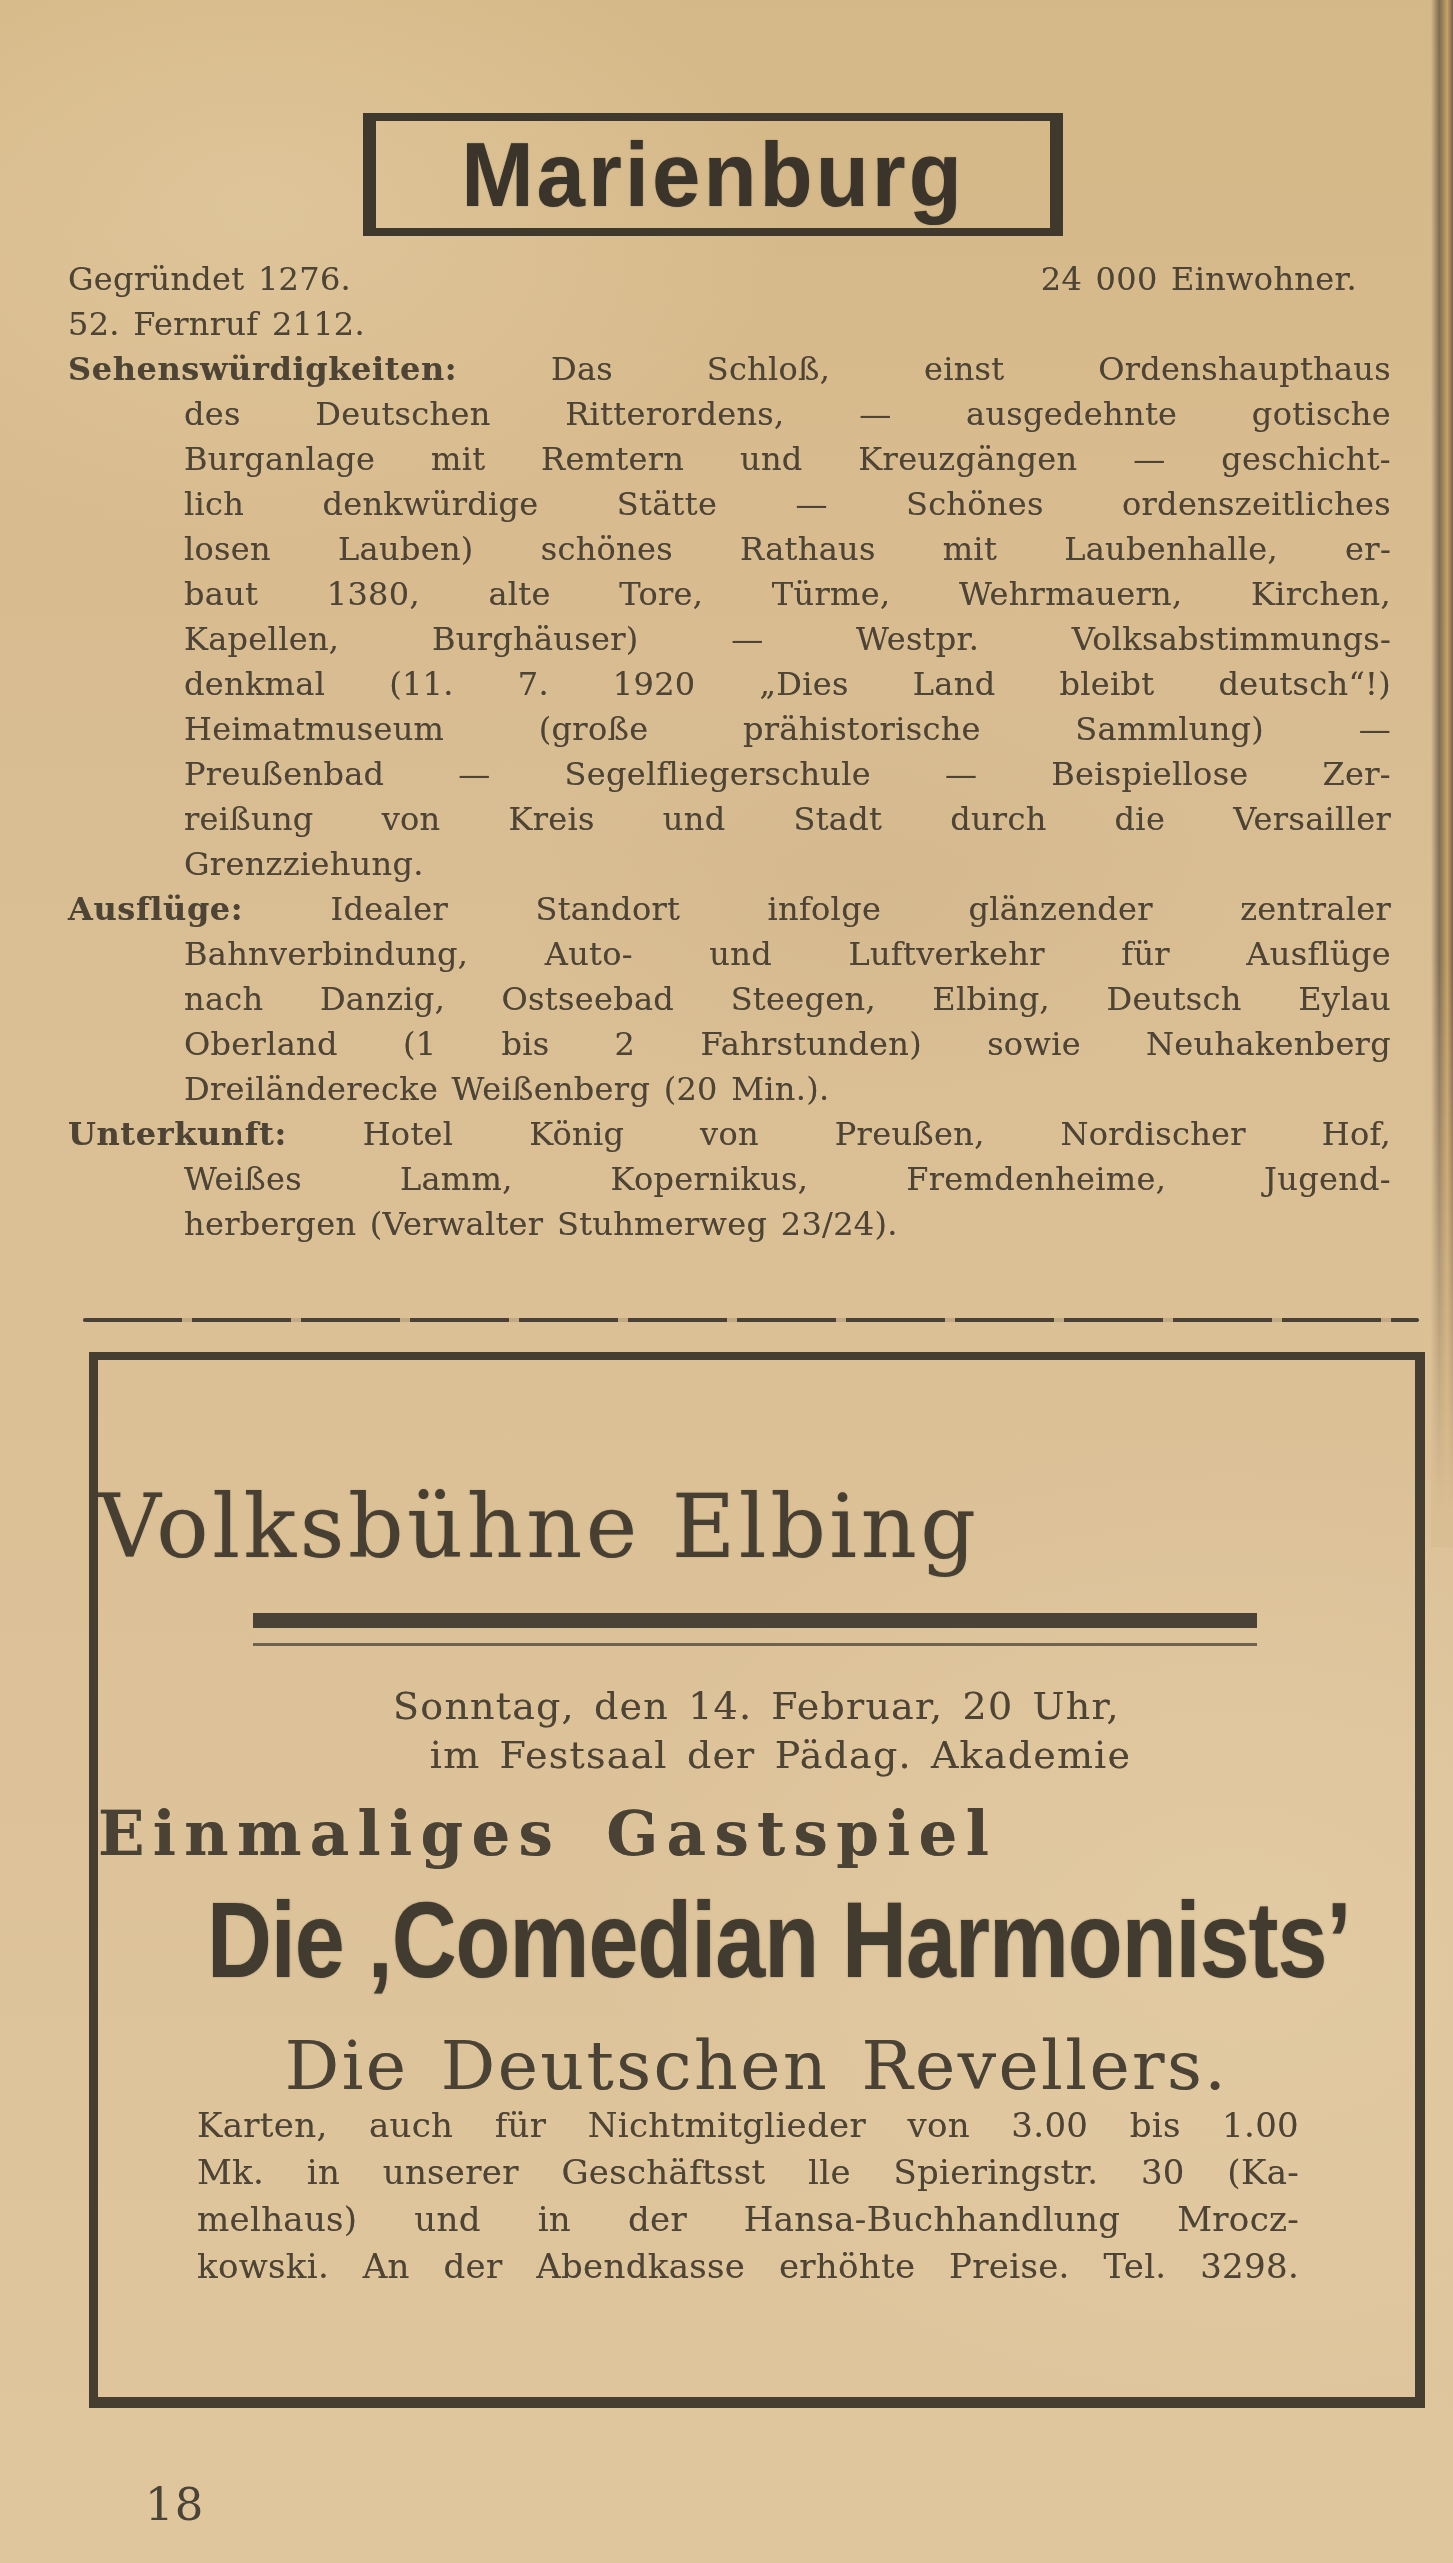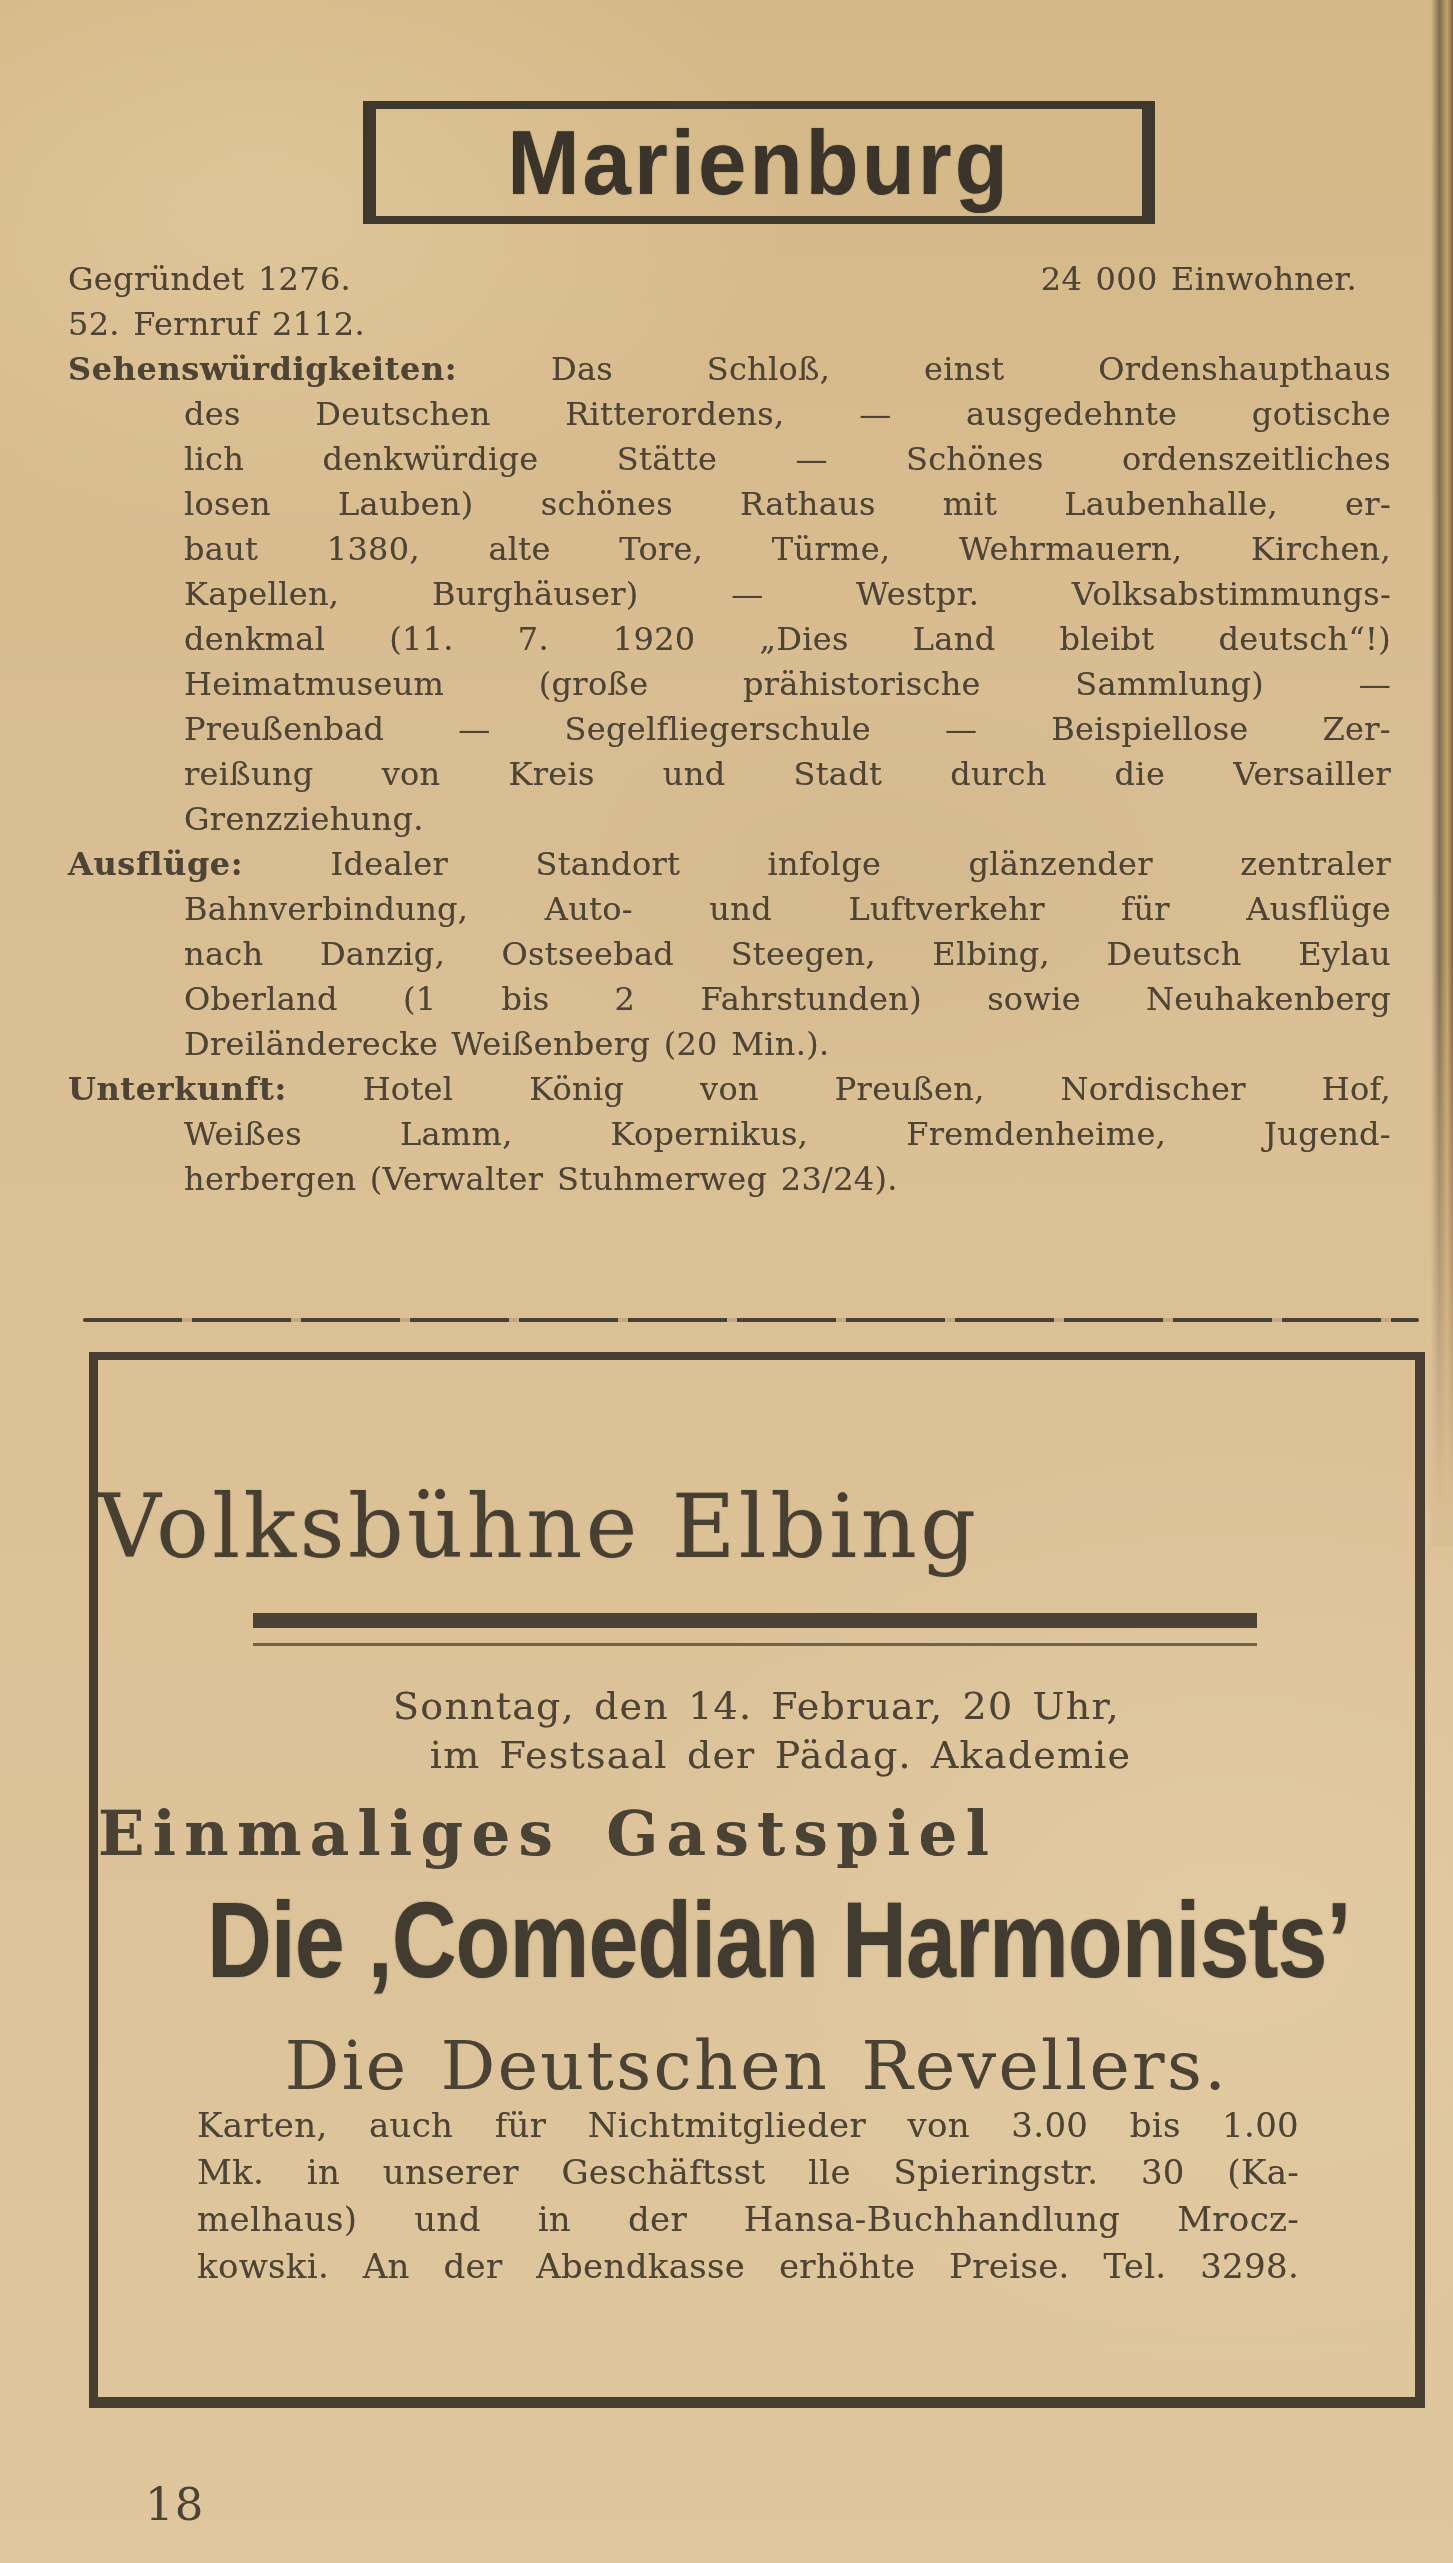--- a/index.html
+++ b/index.html
@@ -17,21 +17,21 @@
   }
   
   .edge-band{
     position:absolute;top:0;right:0;width:22.4px;height:1547px;
     background-image:
       linear-gradient(to bottom, rgba(218,190,146,0) 62%, #dabe93 98%),
       linear-gradient(90deg, rgba(79,67,53,0) 0%, rgba(79,67,53,.65) 38%, #c8a266 74%, #75614a 100%);
   }
   
   .title-box{
-    position:absolute;left:363px;top:101px;width:792px;height:123px;
+    position:absolute;left:363px;top:113px;width:700px;height:123px;
     box-sizing:border-box;
     border-style:solid;border-color:#3f382c;
     border-width:8.9px 13px 8.9px 13px;
     display:flex;align-items:center;justify-content:center;
   }
   .title-box .t{
     font-family:"Liberation Sans", sans-serif;
     font-weight:bold;font-size:87px;letter-spacing:3px;
     color:#3a342b;transform:scaleY(1.04);
     text-shadow:0 0 1.2px rgba(58,52,43,.55);
@@ -131,20 +131,21 @@
 
     <div class="line founded">
       <span>Gegründet 1276.</span>
       <span>24 000 Einwohner.</span>
     </div>
 
     <div class="line">52. Fernruf 2112.</div>
 
     <div class="line j"><span class="lbl">Sehenswürdigkeiten:</span> <span>Das Schloß, einst Ordenshaupthaus</span></div>
     <div class="line cont j">des Deutschen Ritterordens, — ausgedehnte gotische</div>
+    <div class="line cont j">Burganlage mit Remtern und Kreuzgängen — geschicht-</div>
     <div class="line cont j">lich denkwürdige Stätte — Schönes ordenszeitliches</div>
     <div class="line cont j">losen Lauben) schönes Rathaus mit Laubenhalle, er-</div>
     <div class="line cont j">baut 1380, alte Tore, Türme, Wehrmauern, Kirchen,</div>
     <div class="line cont j">Kapellen, Burghäuser) — Westpr. Volksabstimmungs-</div>
     <div class="line cont j">denkmal (11. 7. 1920 „Dies Land bleibt deutsch“!)</div>
     <div class="line cont j">Heimatmuseum (große prähistorische Sammlung) —</div>
     <div class="line cont j">Preußenbad — Segelfliegerschule — Beispiellose Zer-</div>
     <div class="line cont j">reißung von Kreis und Stadt durch die Versailler</div>
     <div class="line cont">Grenzziehung.</div>
 

